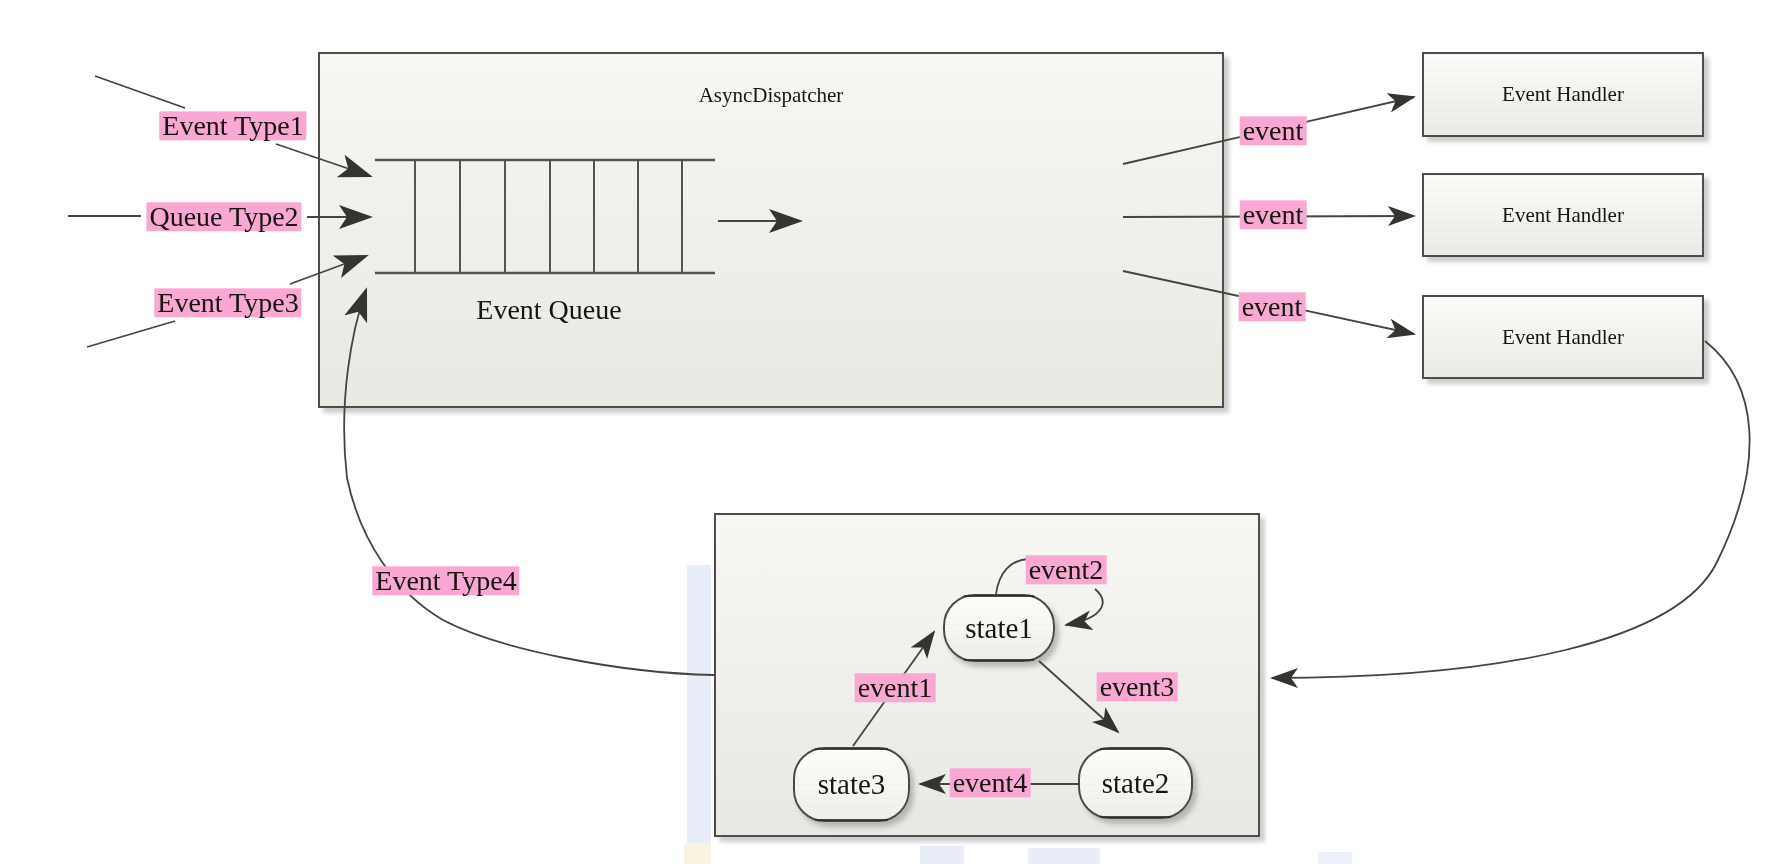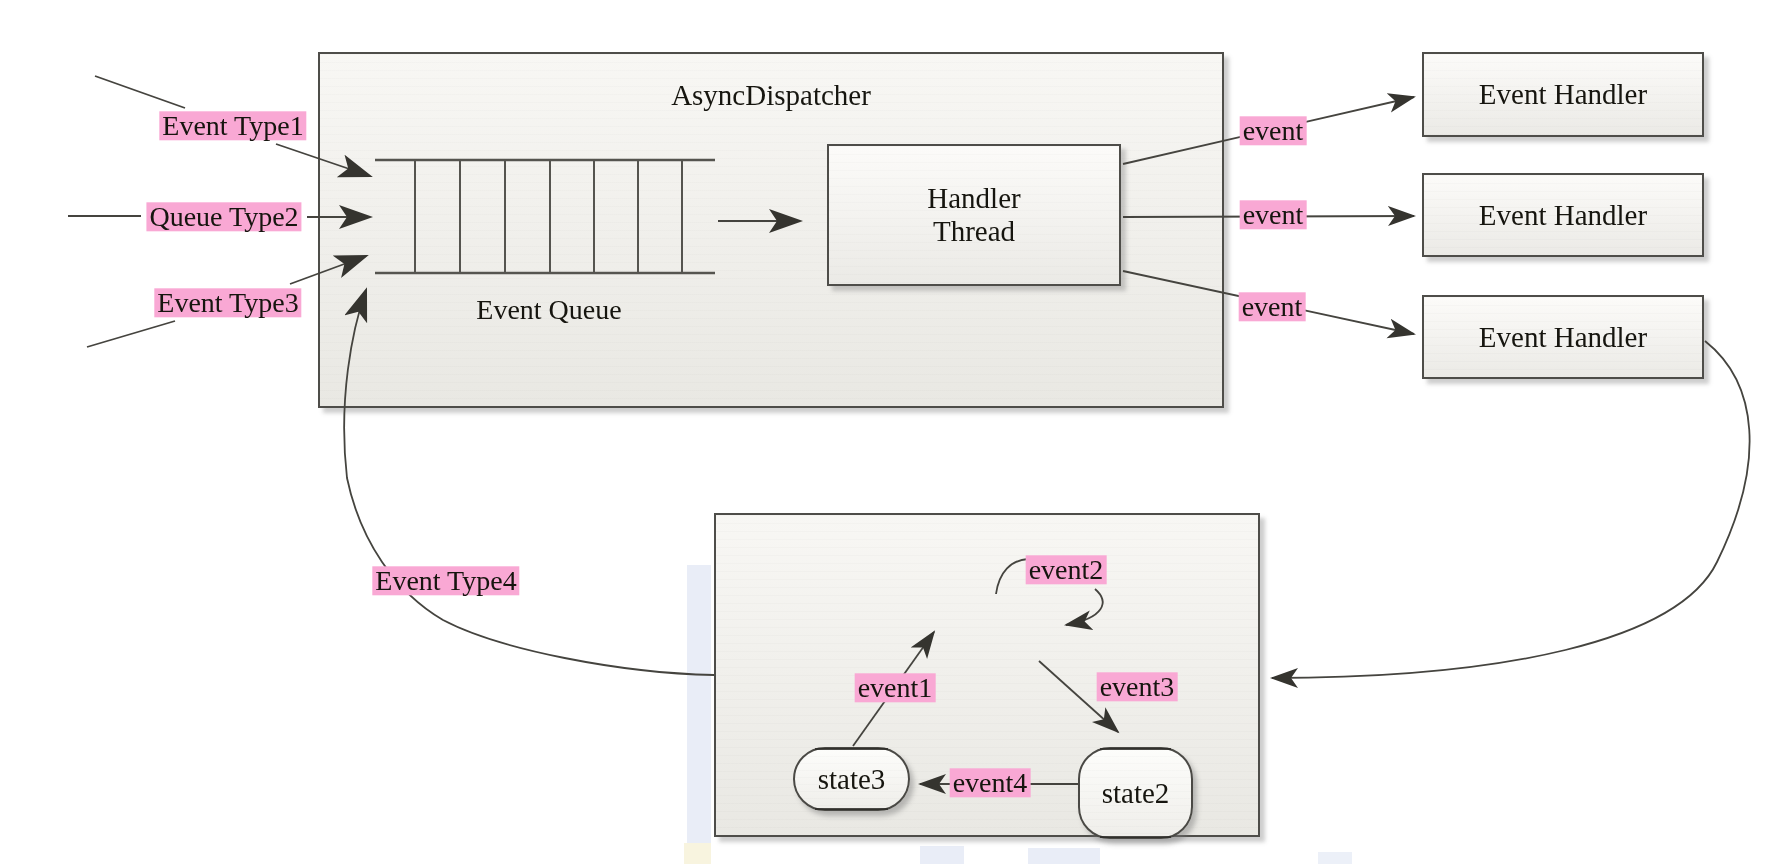--- a/index.html
+++ b/index.html
@@ -30,63 +30,60 @@
   }
   .state::before,.state::after{
     content:"";position:absolute;left:18%;width:64%;height:2px;background:rgba(45,44,40,0.85);
   }
   .state::before{top:-1px;} .state::after{bottom:-1px;}
   .lbl{
     position:absolute;transform:translate(-50%,-50%);white-space:nowrap;
     font-size:28px;line-height:1.05;z-index:6;
   }
   .lbl.bg{background:#f9a8d4;padding:0 3px;}
-  .big{font-size:29px;}
+  .big{font-size:21px;}
   svg.wires{position:absolute;left:0;top:0;z-index:5;}
   .wm{position:absolute;z-index:0;}
 </style>
 </head>
 <body>
 
 <div id="stage">
 
   <div class="wm" style="left:687px;top:565px;width:24px;height:278px;background:#dfe6f4;opacity:.7;"></div>
   <div class="wm" style="left:684px;top:843px;width:27px;height:21px;background:#f6f1d7;opacity:.8;"></div>
   <div class="wm" style="left:920px;top:846px;width:44px;height:18px;background:#dfe6f4;opacity:.7;"></div>
   <div class="wm" style="left:1028px;top:848px;width:72px;height:16px;background:#dfe6f4;opacity:.7;"></div>
   <div class="wm" style="left:1318px;top:852px;width:34px;height:12px;background:#dfe6f4;opacity:.6;"></div>
 
   <div class="box" style="left:318px;top:52px;width:906px;height:356px;z-index:1;"></div>
   <div class="lbl big" style="left:771px;top:95px;">AsyncDispatcher</div>
 
   <div class="lbl" style="left:549px;top:310px;">Event Queue</div>
 
-  <div class="box light centered" style="left:827px;top:144px;width:294px;height:142px;z-index:2;font-size:29px;">
-    <div>
-      <div>Handler</div>
-      <div>Thread</div>
-    </div>
-  </div>
 
   <div class="box light centered big" style="left:1422px;top:52px;width:282px;height:85px;z-index:2;">
     <span>Event Handler</span>
   </div>
   <div class="box light centered big" style="left:1422px;top:173px;width:282px;height:84px;z-index:2;">
     <span>Event Handler</span>
   </div>
   <div class="box light centered big" style="left:1422px;top:295px;width:282px;height:84px;z-index:2;">
     <span>Event Handler</span>
   </div>
 
   <div class="box" style="left:714px;top:513px;width:546px;height:324px;z-index:1;"></div>
 
-  <div class="state centered" style="left:1078px;top:747px;width:115px;height:92px;text-align:center;">
+  <div class="state centered" style="left:943px;top:594px;width:112px;height:68px;">
+    <span>state1</span>
+  </div>
+  <div class="state centered" style="left:1078px;top:747px;width:115px;height:72px;text-align:center;">
     <span>state2</span>
   </div>
-  <div class="state centered" style="left:793px;top:747px;width:117px;height:64px;">
+  <div class="state centered" style="left:793px;top:747px;width:117px;height:75px;">
     <span>state3</span>
   </div>
 
   <svg class="wires" width="1776" height="864" viewBox="0 0 1776 864">
     <defs>
       <marker id="arr" markerUnits="userSpaceOnUse" markerWidth="30" markerHeight="22" refX="26" refY="10" orient="auto">
         <path d="M0,0 L28,10 L0,20 L7,10 Z" fill="#35342f"></path>
       </marker>
       <marker id="arrL" markerUnits="userSpaceOnUse" markerWidth="38" markerHeight="28" refX="31" refY="12" orient="auto">
         <path d="M0,0 L34,12 L0,24 L8,12 Z" fill="#35342f"></path>

